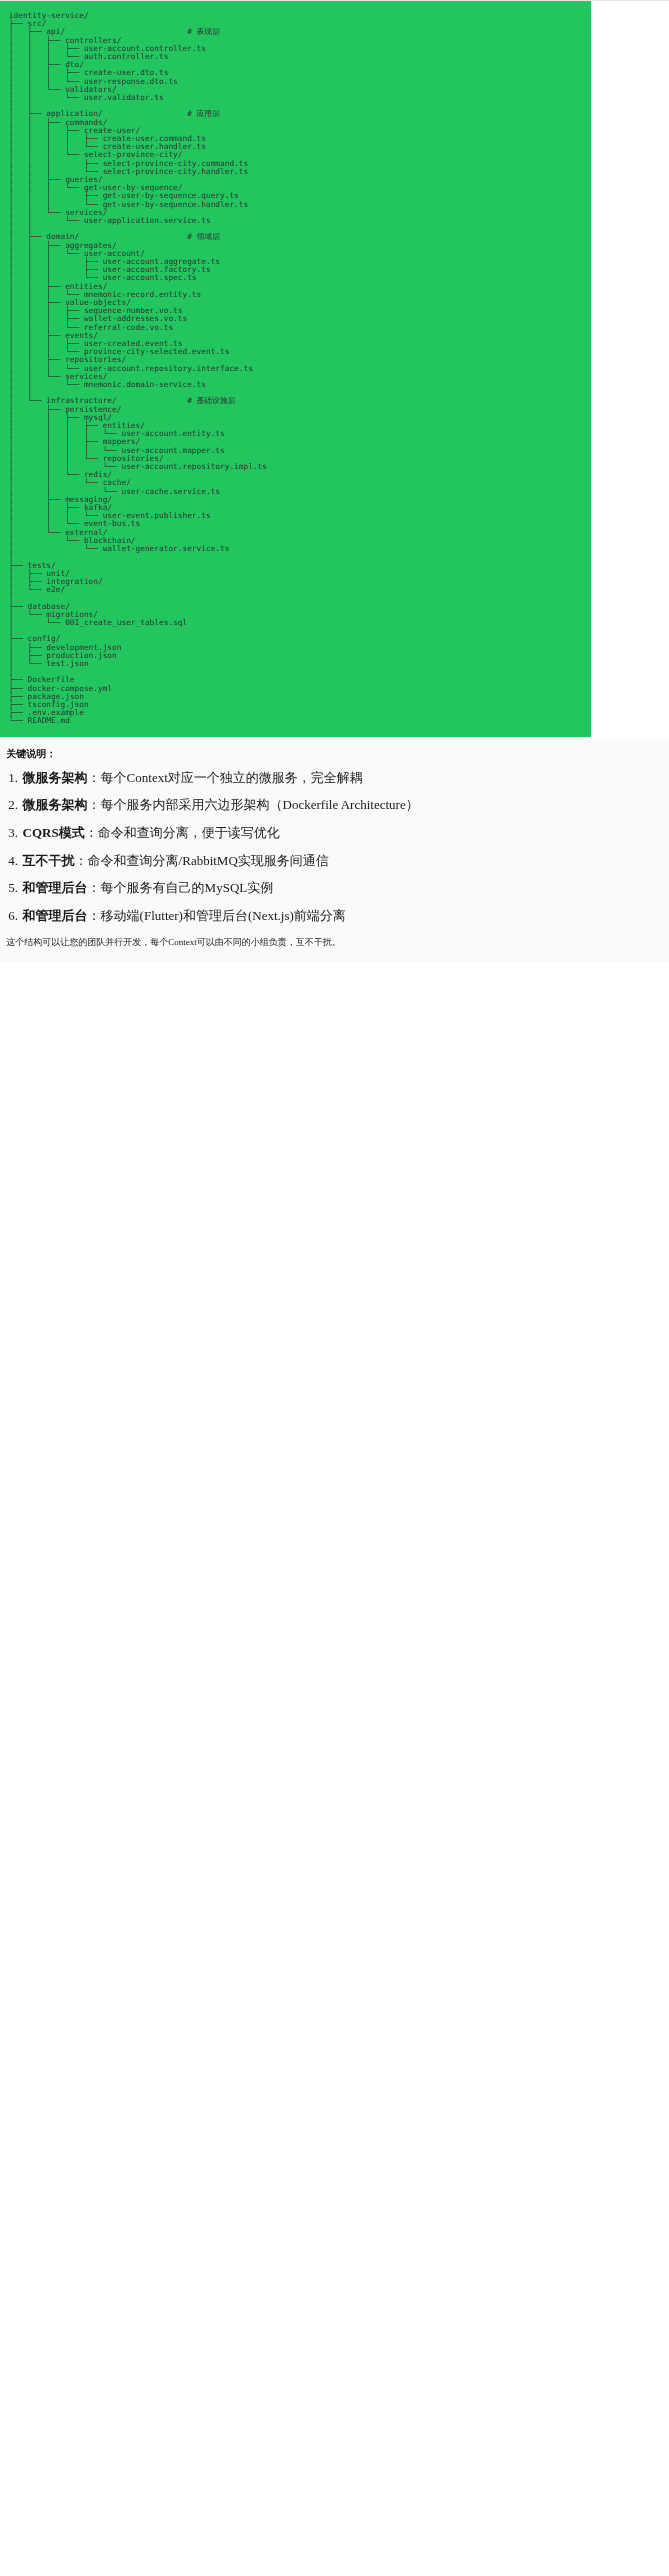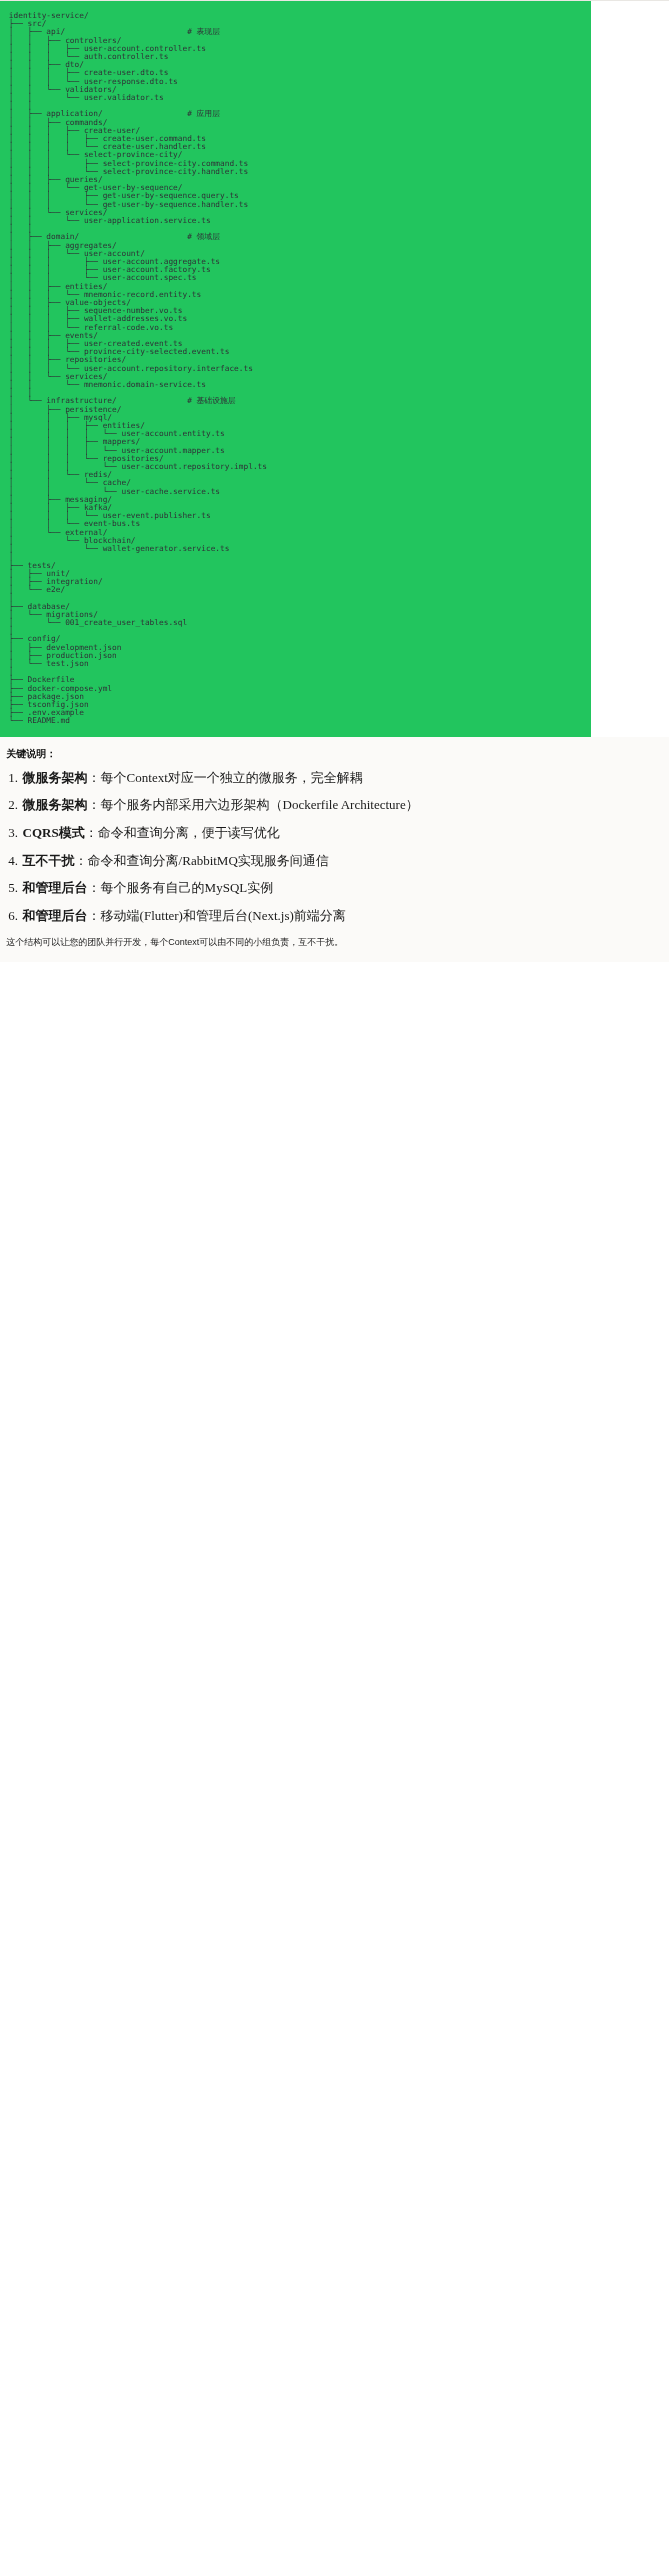--- a/index.html
+++ b/index.html
@@ -81,21 +81,21 @@
   ol.notes > li {
     margin: 0 0 7.5px 0;
     padding-left: 1.3px;
   }
   ol.notes > li b {
     font-weight: bold;
   }
   .closing {
     margin: 8.8px 0 0 0;
     padding: 0 0 8.8px 0;
-    font-family: Liberation Sans, sans-serif;
+    font-family: Liberation Serif, serif;
     font-size: 9px;
     line-height: 1.6;
     color: #1a1a1a;
   }
 </style>
 </head>
 <body>
 
 <div class="page">
 

